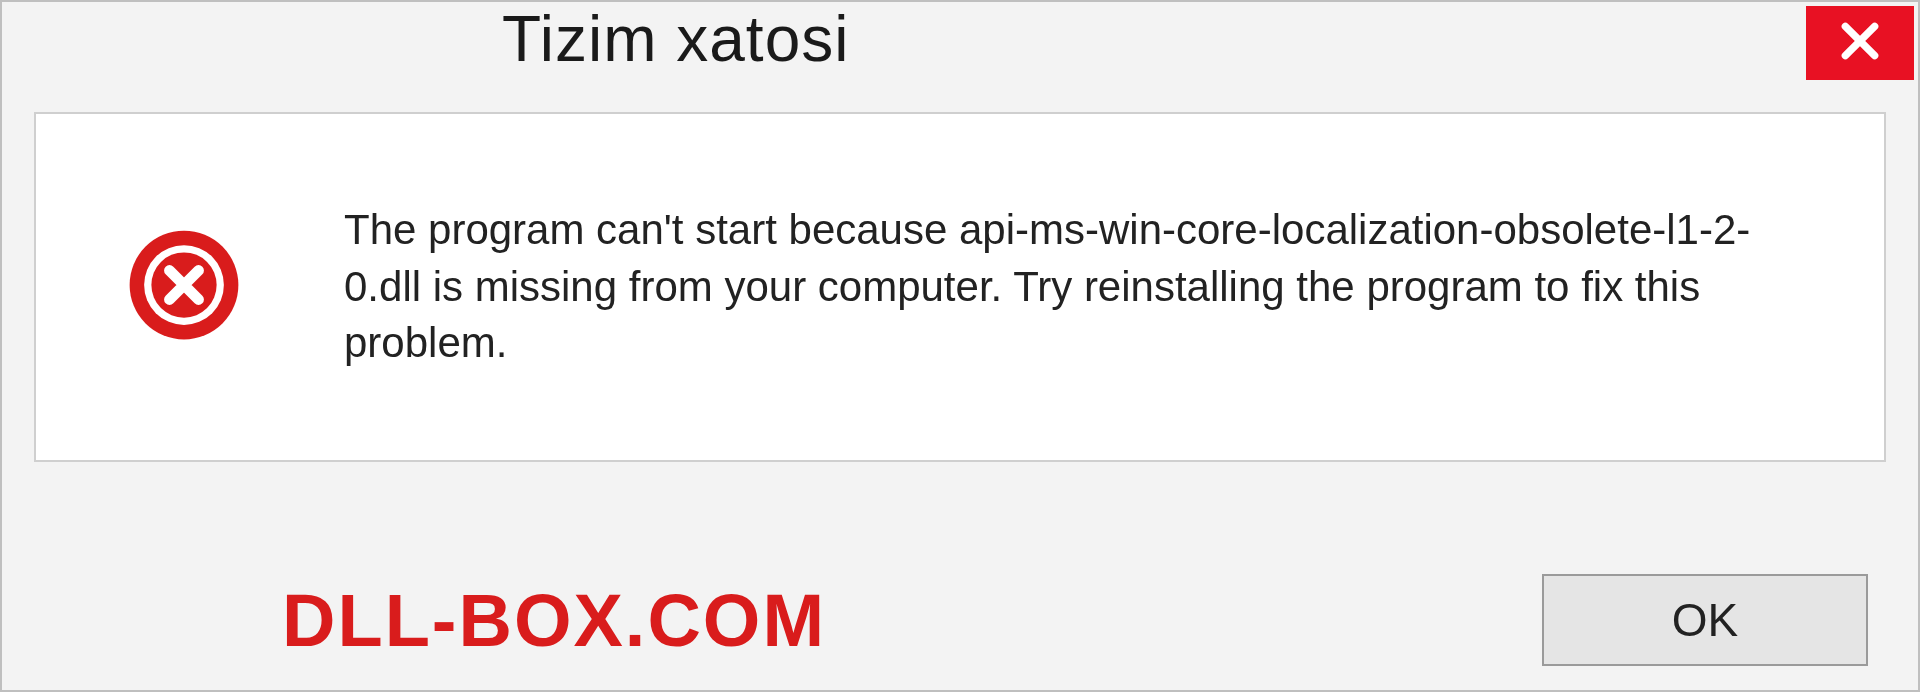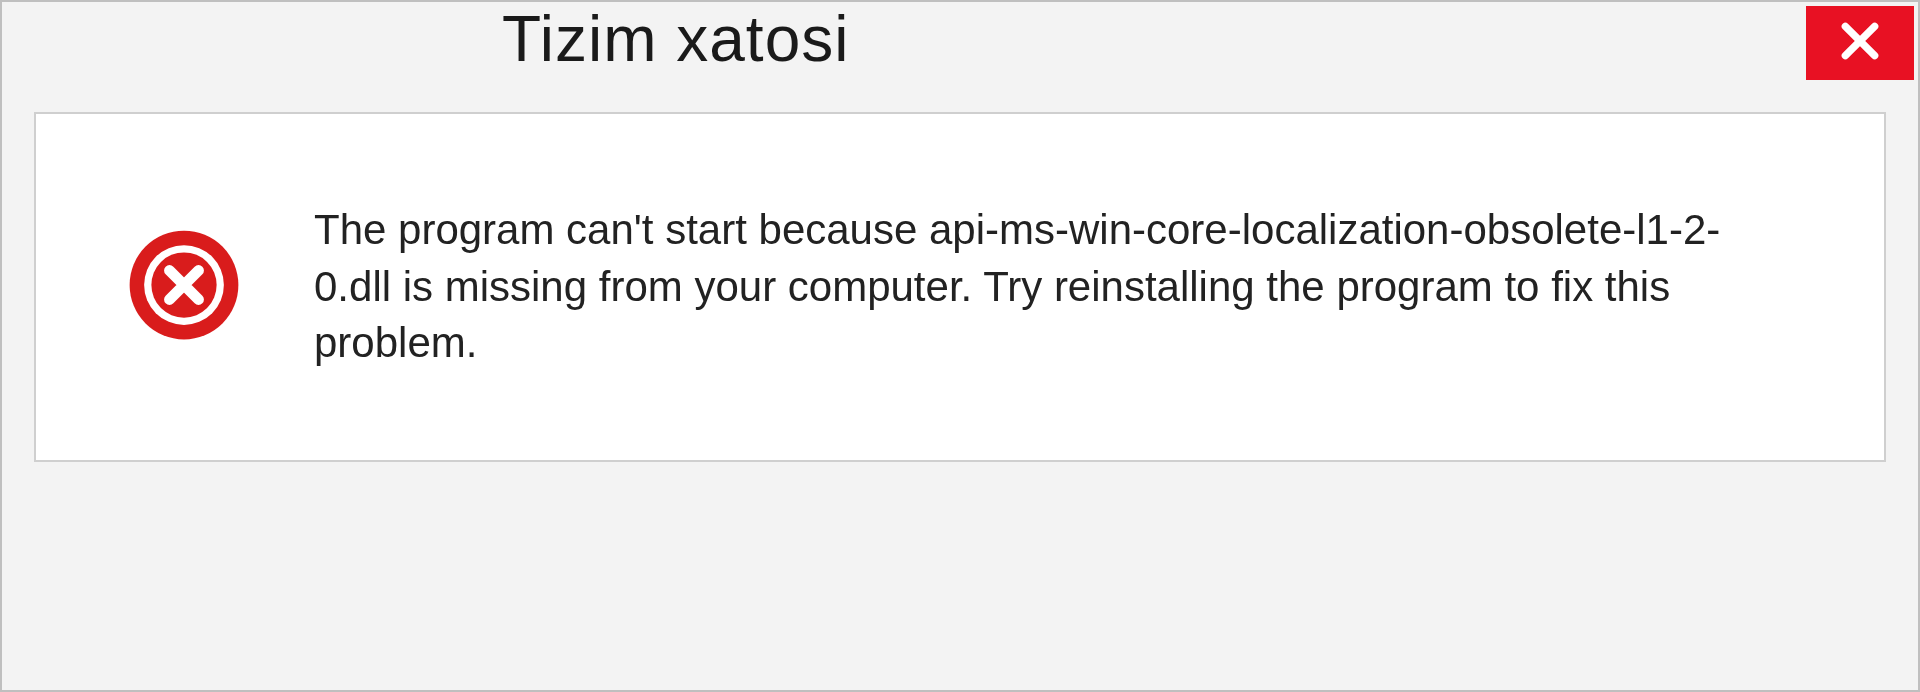--- a/index.html
+++ b/index.html
@@ -50,21 +50,21 @@
       width: 44px;
       height: 44px;
     }
     .content-panel {
       margin: 14px 32px 0 32px;
       background: #ffffff;
       border: 2px solid #cfcfcf;
       padding: 70px 60px 70px 90px;
       display: flex;
       align-items: center;
-      gap: 72px;
+      gap: 102px;
       min-height: 350px;
     }
     .error-icon {
       flex-shrink: 0;
     }
     .error-icon svg {
       width: 116px;
       height: 116px;
     }
     .error-message {
@@ -126,14 +126,18 @@
       <svg viewBox="0 0 64 64">
         <circle cx="32" cy="32" r="30" fill="#d91c1c"></circle>
         <circle cx="32" cy="32" r="22" fill="#ffffff"></circle>
         <circle cx="32" cy="32" r="18" fill="#d91c1c"></circle>
         <path d="M24 24 L40 40 M40 24 L24 40" stroke="#ffffff" stroke-width="6" stroke-linecap="round" fill="none"></path>
       </svg>
     </div>
     <div class="error-message">The program can't start because api-ms-win-core-localization-obsolete-l1-2-0.dll is missing from your computer. Try reinstalling the program to fix this problem.</div>
   </div>
 
+  <div class="footer">
+    <div class="watermark">DLL-BOX.COM</div>
+    <button class="ok-button">OK</button>
+  </div>
 
 </div>
 
 </body></html>

